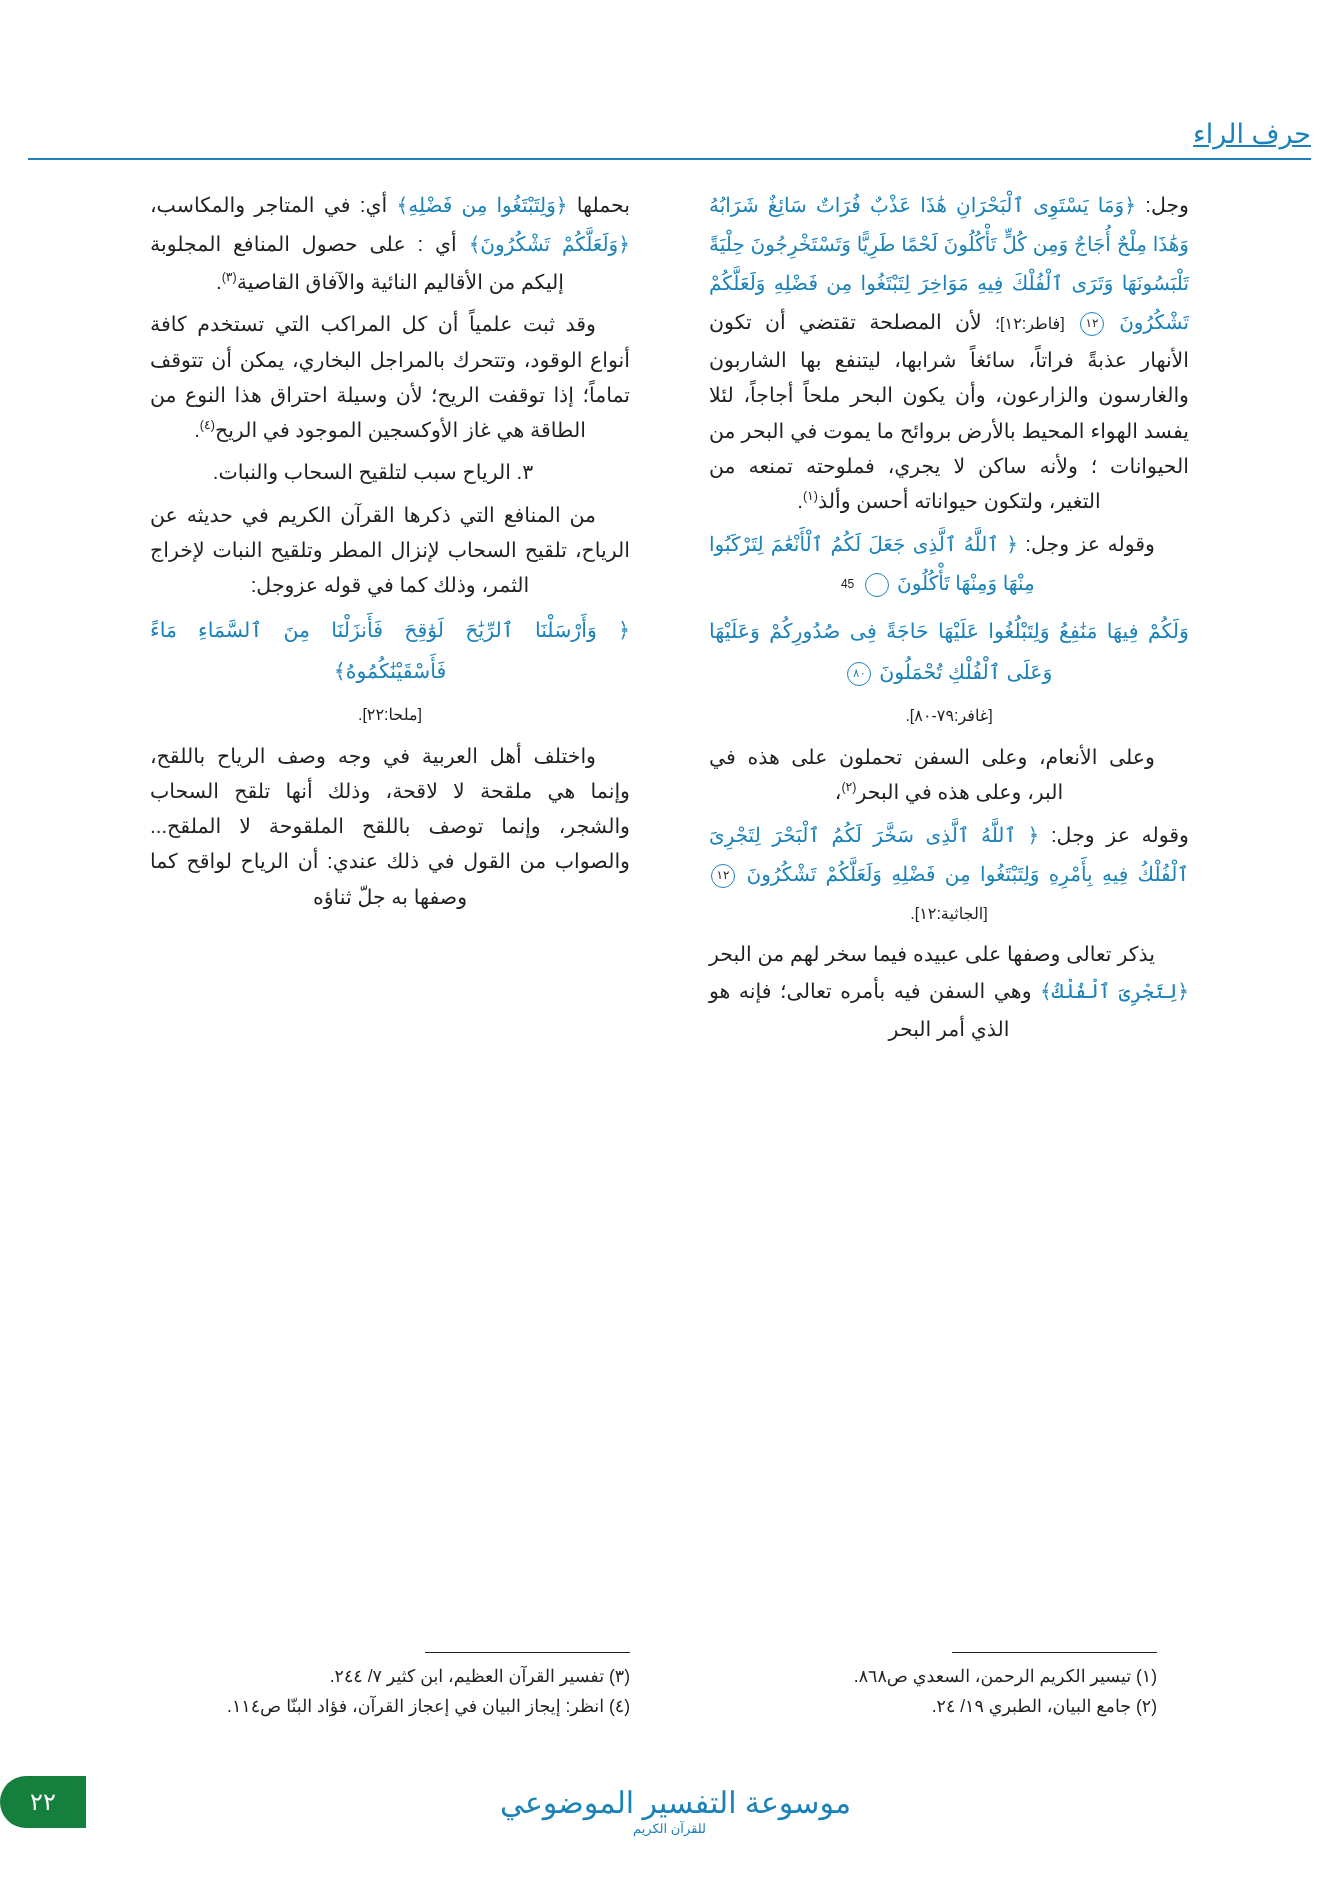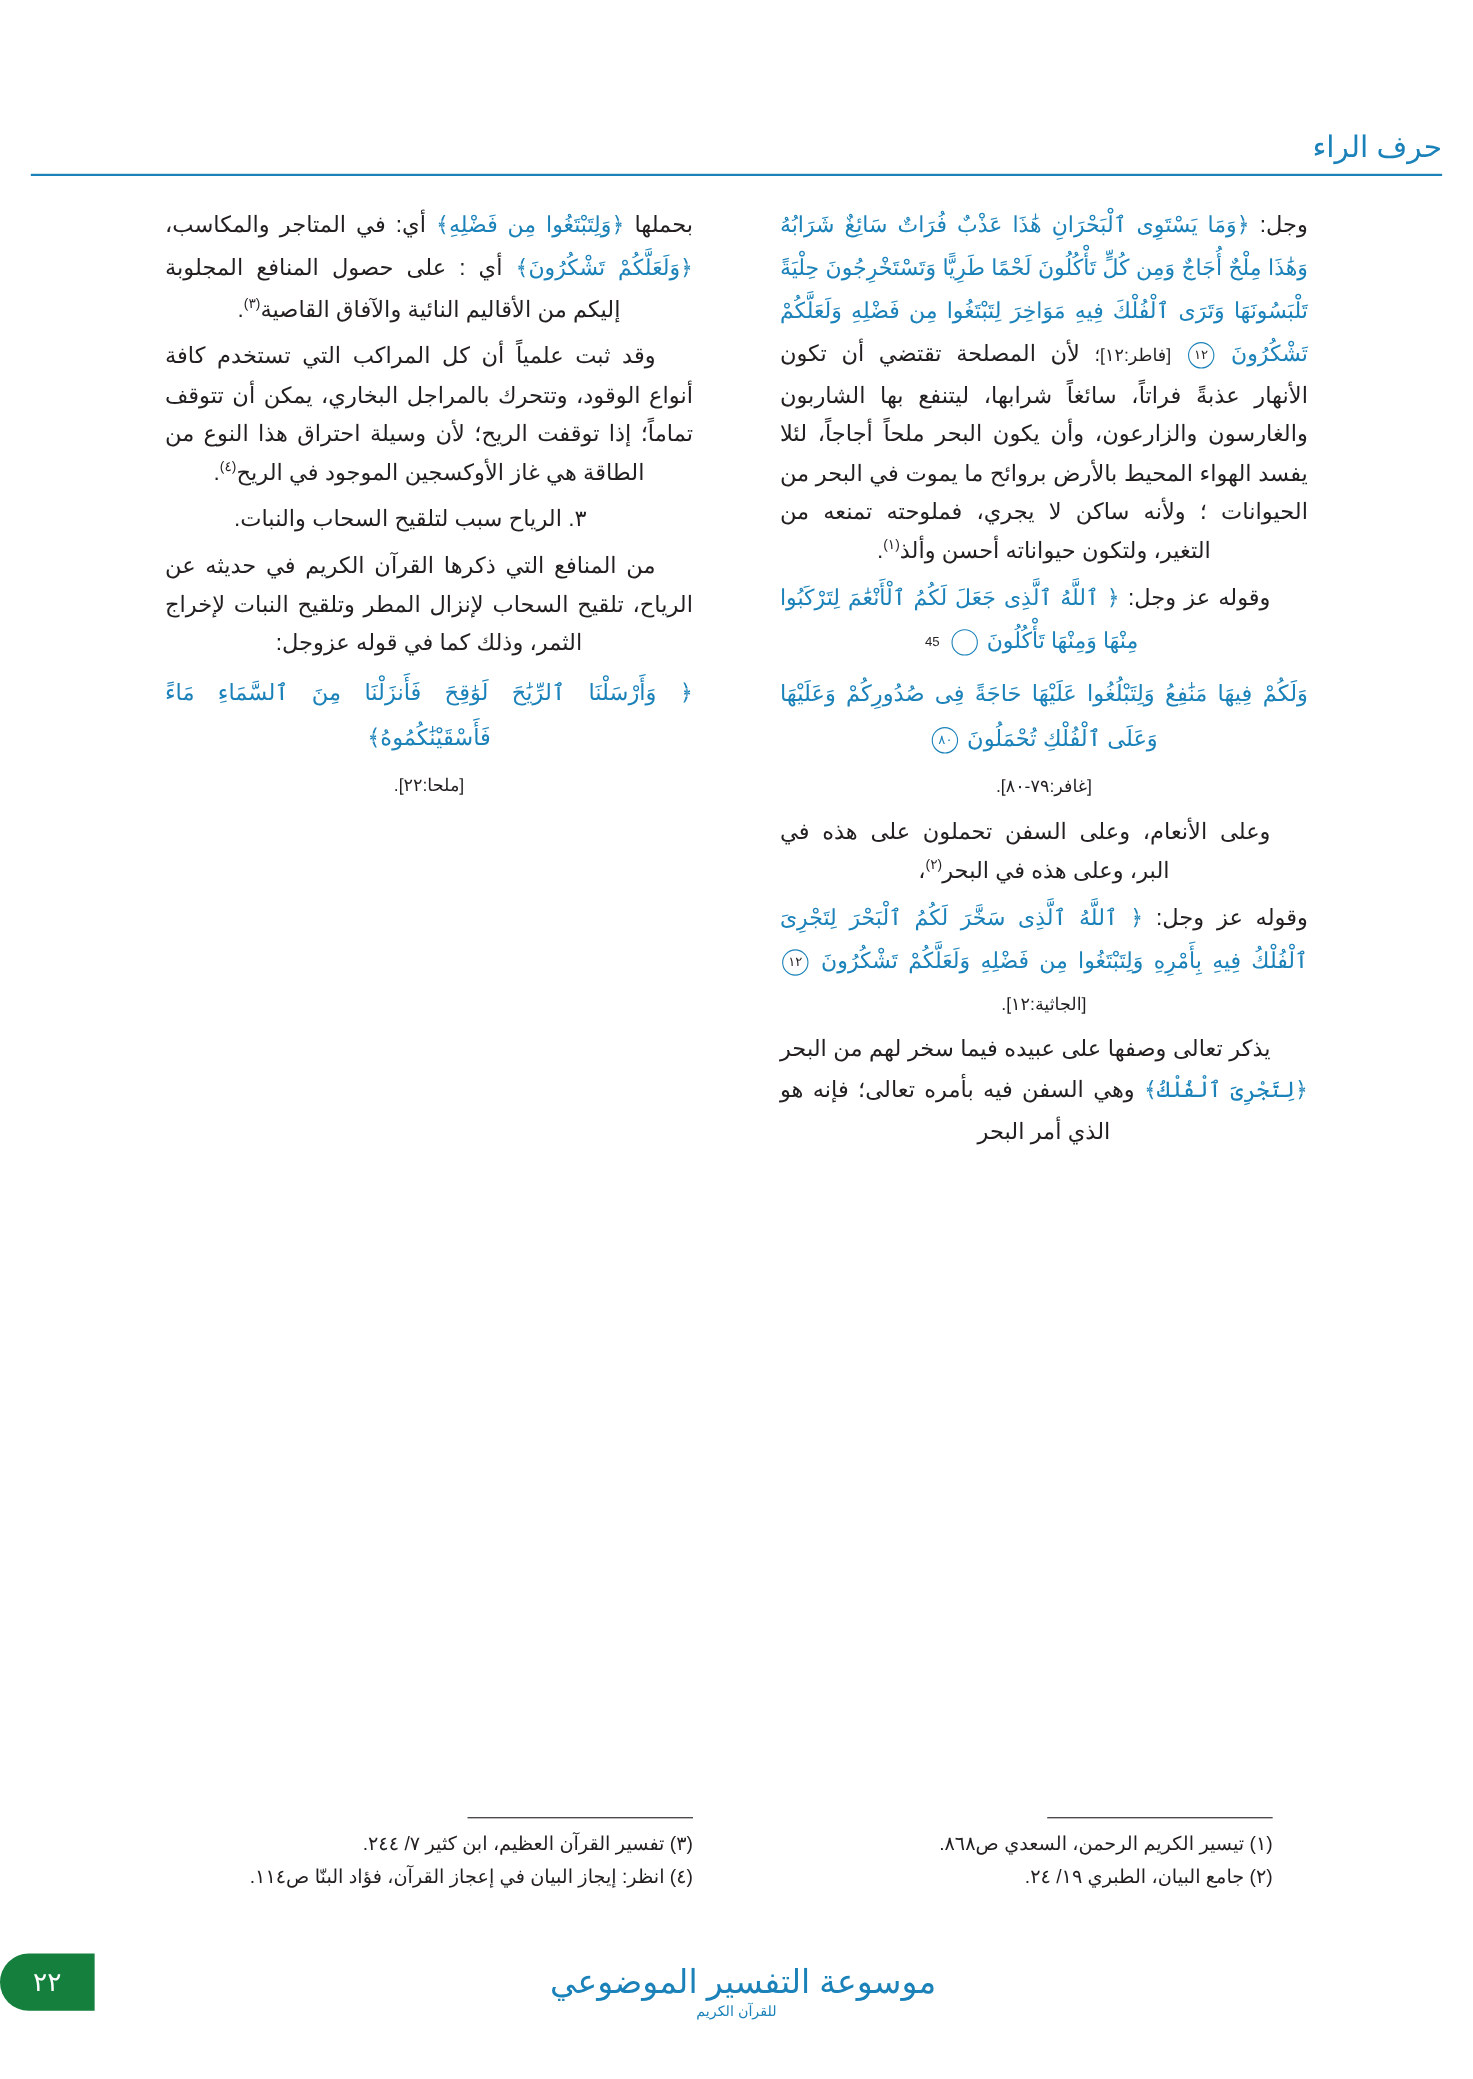--- a/index.html
+++ b/index.html
@@ -26,20 +26,21 @@
     right: 28px;
     height: 46px;
   }
   .header-title {
     position: absolute;
     right: 0;
     top: 0;
     font-size: 27px;
     color: #1b82b9;
     letter-spacing: 0.5px;
+    text-decoration: underline;
   }
   .header-rule {
     position: absolute;
     left: 0;
     right: 0;
     top: 40px;
     border-top: 2.5px solid #1b82b9;
   }
 
   
@@ -234,20 +235,23 @@
       <p class="indent">
         <span>من المنافع التي ذكرها القرآن الكريم في حديثه عن الرياح، تلقيح السحاب لإنزال المطر وتلقيح النبات لإخراج الثمر، وذلك كما في قوله عزوجل:</span>
       </p>
       <p class="quran-block noind">
         <span>﴿ وَأَرْسَلْنَا ٱلرِّيَٰحَ لَوَٰقِحَ فَأَنزَلْنَا مِنَ ٱلسَّمَاءِ مَاءً فَأَسْقَيْنَٰكُمُوهُ﴾</span>
       </p>
       <p class="noind">
         <span class="ref">[ملحا:٢٢].</span>
       </p>
 
+      <p class="indent">
+        <span>واختلف أهل العربية في وجه وصف الرياح باللقح، وإنما هي ملقحة لا لاقحة، وذلك أنها تلقح السحاب والشجر، وإنما توصف باللقح الملقوحة لا الملقح... والصواب من القول في ذلك عندي: أن الرياح لواقح كما وصفها به جلّ ثناؤه</span>
+      </p>
 
     </div>
   </div>
 
   <div class="footnotes right">
     <div class="fn-rule"></div>
     <div class="fn-line">(١)  تيسير الكريم الرحمن، السعدي ص٨٦٨.</div>
     <div class="fn-line">(٢)  جامع البيان، الطبري ١٩/ ٢٤.</div>
   </div>
 

